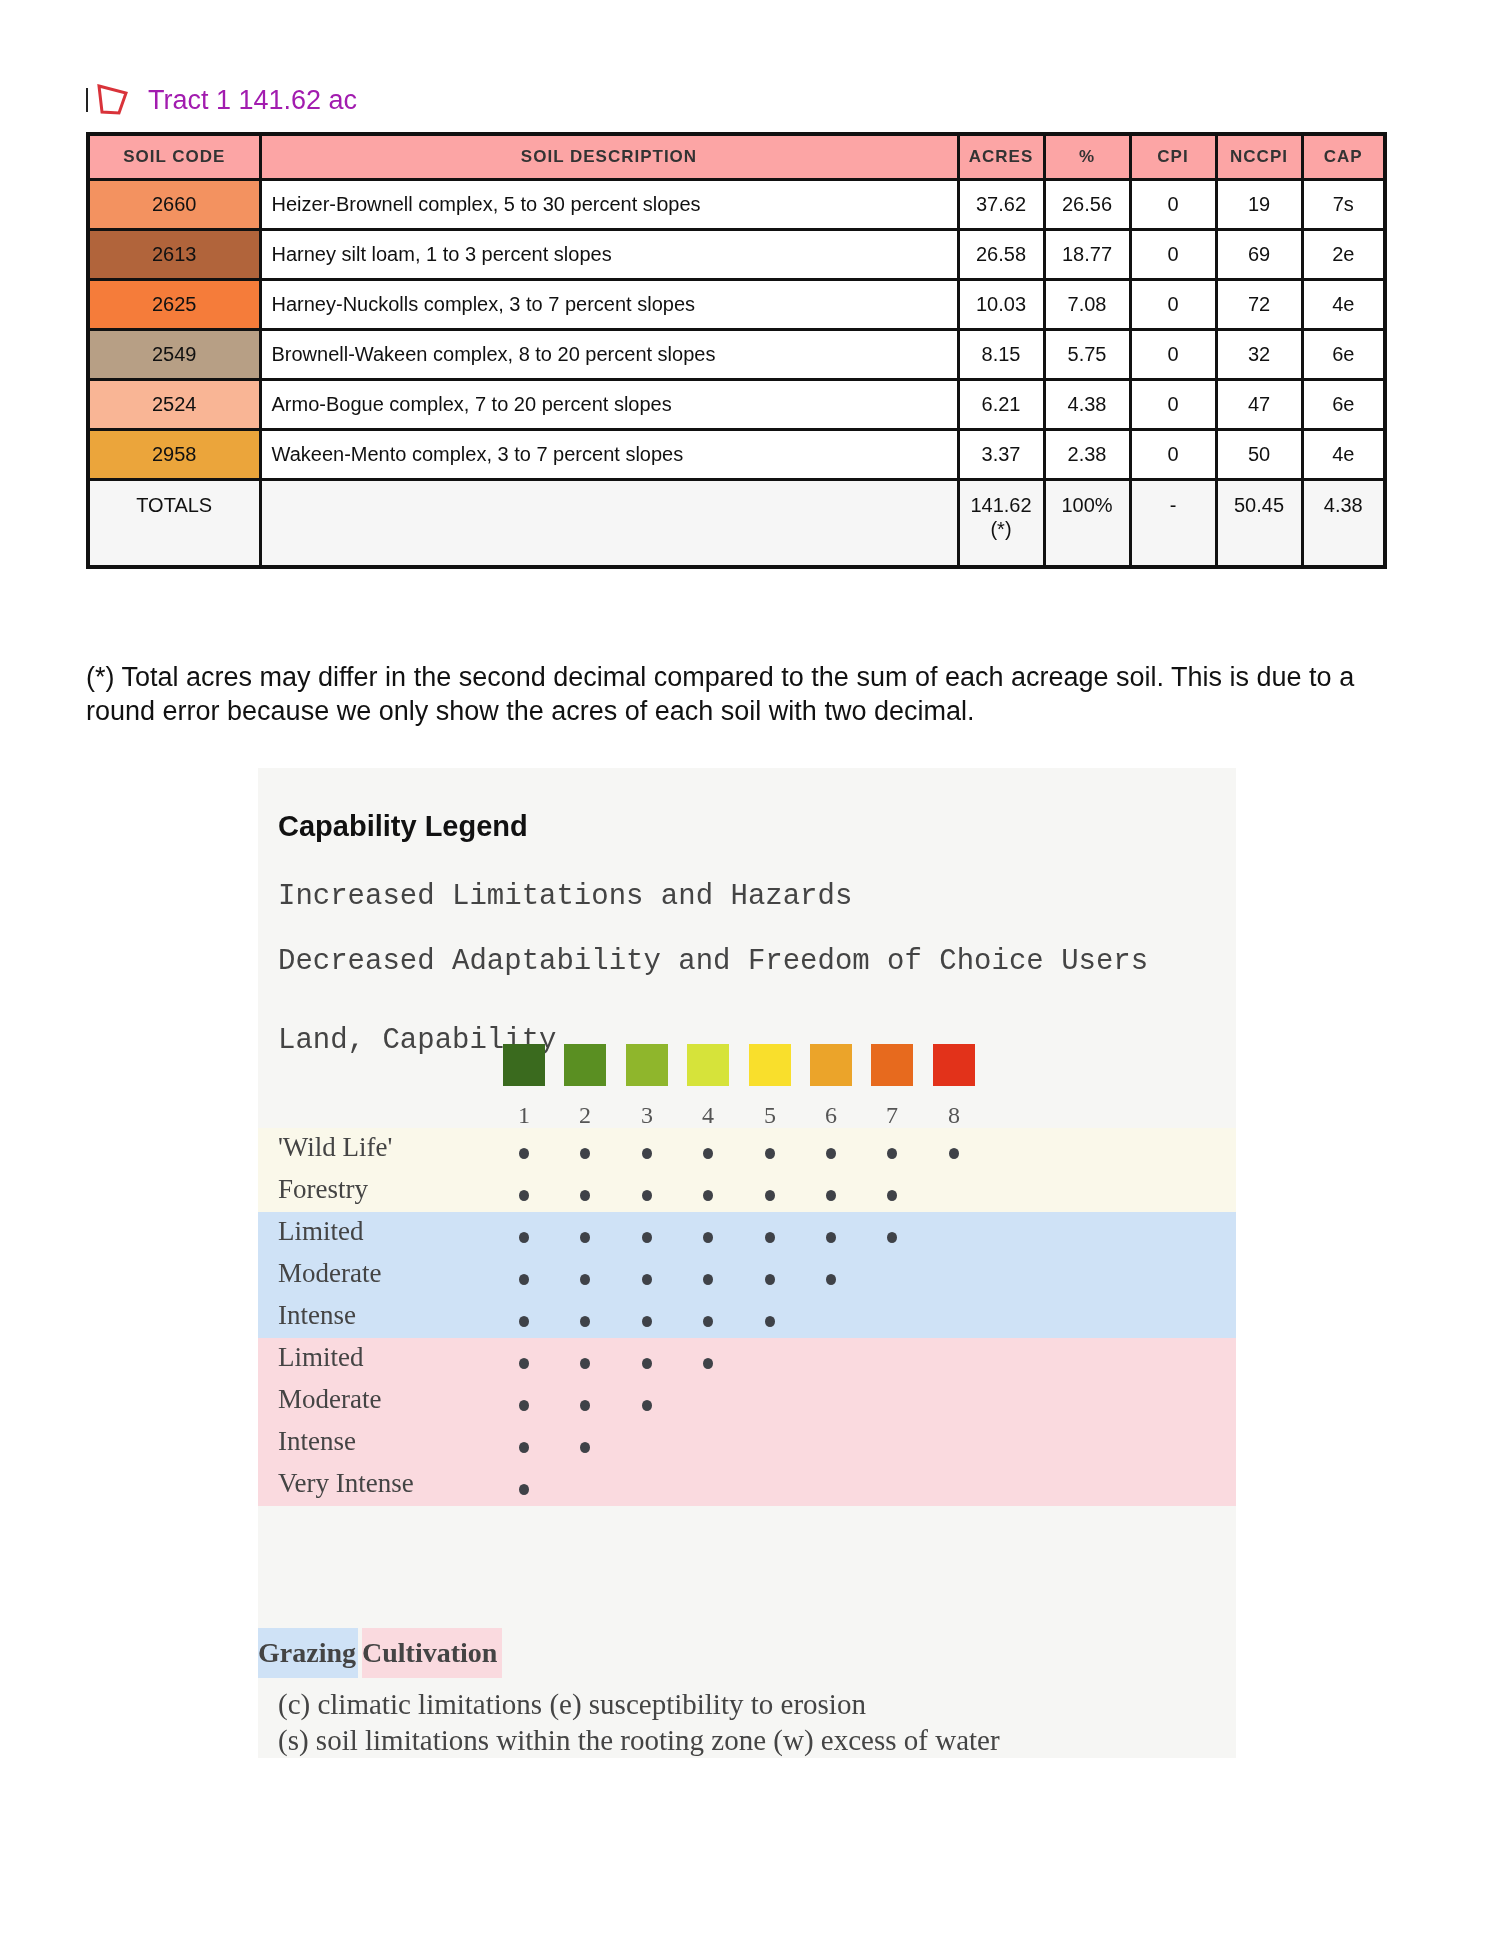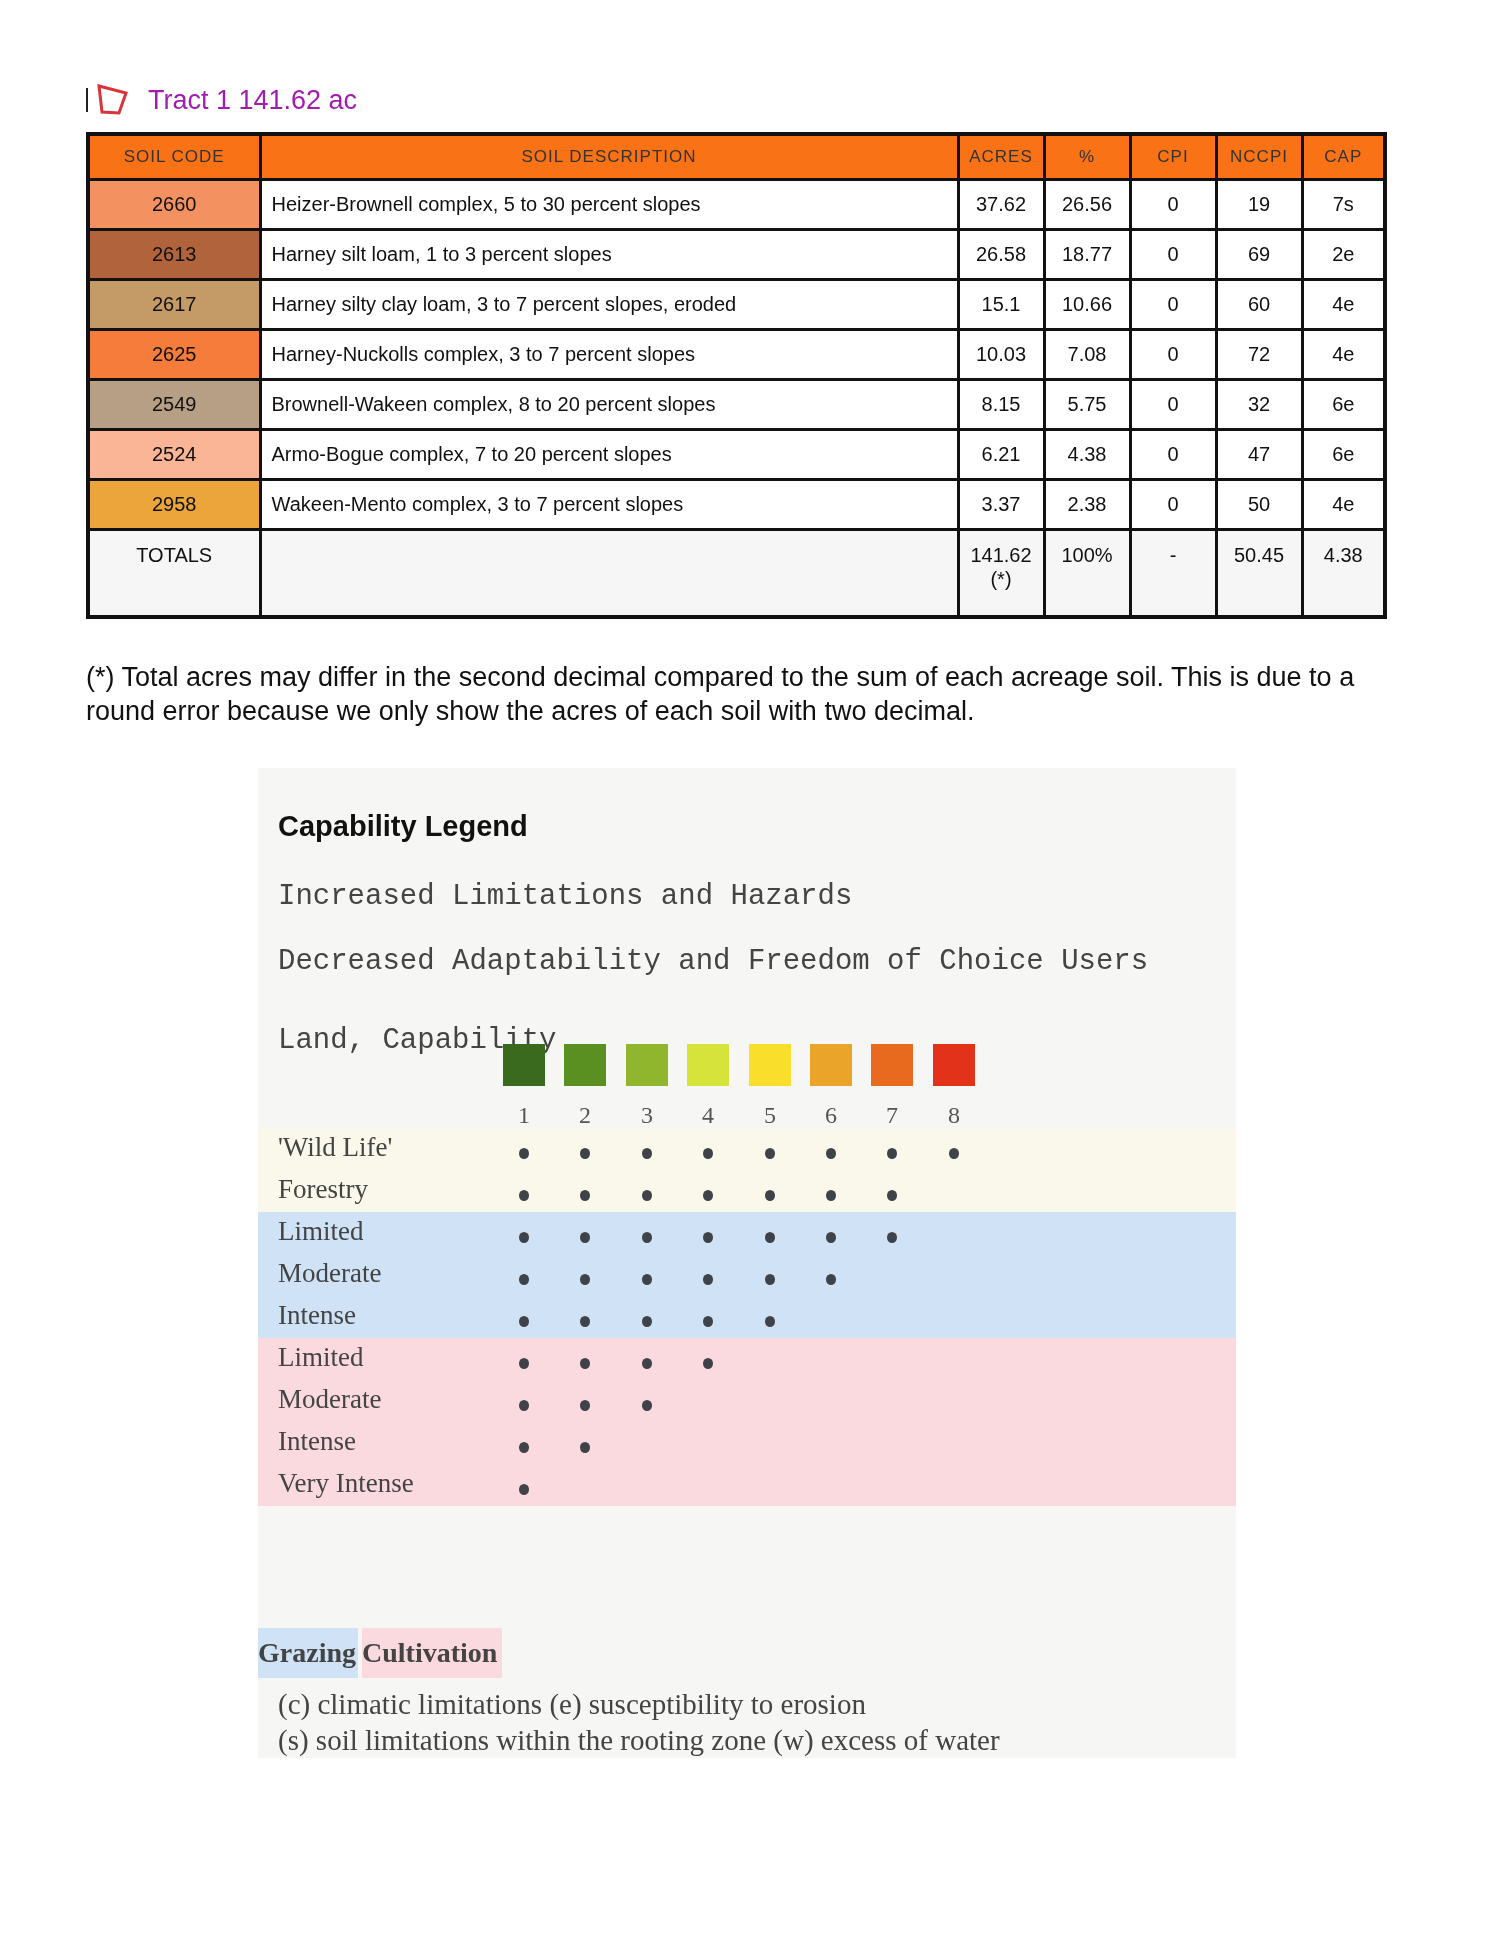--- a/index.html
+++ b/index.html
@@ -5,21 +5,21 @@
   html, body { margin: 0; padding: 0; background: #ffffff; }
   body { width: 1500px; height: 1941px; position: relative; font-family: "Liberation Sans", sans-serif; color: #111; }
 
   .tract-header { position: absolute; left: 86px; top: 80px; height: 40px; display: flex; align-items: center; }
   .tract-bar { width: 2px; height: 24px; background: #222; margin-right: 8px; }
   .tract-icon { width: 36px; height: 32px; margin-right: 16px; }
   .tract-title { font-size: 27px; color: #a21caf; }
 
   table.soil { position: absolute; left: 86px; top: 132px; width: 1297px; border-collapse: collapse; table-layout: fixed; border: 4px solid #111; }
   table.soil th, table.soil td { border: 3px solid #111; text-align: center; font-size: 20px; padding: 0; }
-  table.soil th { background: #f97316; font-weight: normal; font-size: 17px; color: #333; letter-spacing: 1px; height: 42px; }
+  table.soil th { background: #fca5a5; font-weight: bold; font-size: 17px; color: #333; letter-spacing: 1px; height: 42px; }
   table.soil td { height: 47px; color: #111; }
   table.soil td.desc { text-align: left; padding-left: 10px; }
   table.soil tr.totals td { height: 72px; vertical-align: top; padding-top: 12px; background: #f6f6f6; line-height: 24px; }
   table.soil tr.totals td.desc { background: #f6f6f6; }
 
   .footnote { position: absolute; left: 86px; top: 660px; width: 1300px; font-size: 27px; line-height: 34px; color: #111; }
 
   .legend { position: absolute; left: 258px; top: 768px; width: 978px; height: 990px; background: #f6f6f4; }
   .legend-title { position: absolute; left: 20px; top: 42px; font-family: "Liberation Sans", sans-serif; font-weight: bold; font-size: 29px; color: #111; }
   .legend-sub { position: absolute; left: 20px; font-family: Liberation Mono, monospace; font-size: 29px; color: #444; }
@@ -74,29 +74,20 @@
         <td>7s</td>
       </tr>
       <tr>
         <td style="background: rgb(177, 100, 59);">2613</td>
         <td class="desc">Harney silt loam, 1 to 3 percent slopes</td>
         <td>26.58</td>
         <td>18.77</td>
         <td>0</td>
         <td>69</td>
         <td>2e</td>
-      </tr>
-      <tr>
-        <td style="background: rgb(196, 154, 103);">2617</td>
-        <td class="desc">Harney silty clay loam, 3 to 7 percent slopes, eroded</td>
-        <td>15.1</td>
-        <td>10.66</td>
-        <td>0</td>
-        <td>60</td>
-        <td>4e</td>
       </tr>
       <tr>
         <td style="background: rgb(245, 124, 58);">2625</td>
         <td class="desc">Harney-Nuckolls complex, 3 to 7 percent slopes</td>
         <td>10.03</td>
         <td>7.08</td>
         <td>0</td>
         <td>72</td>
         <td>4e</td>
       </tr>

